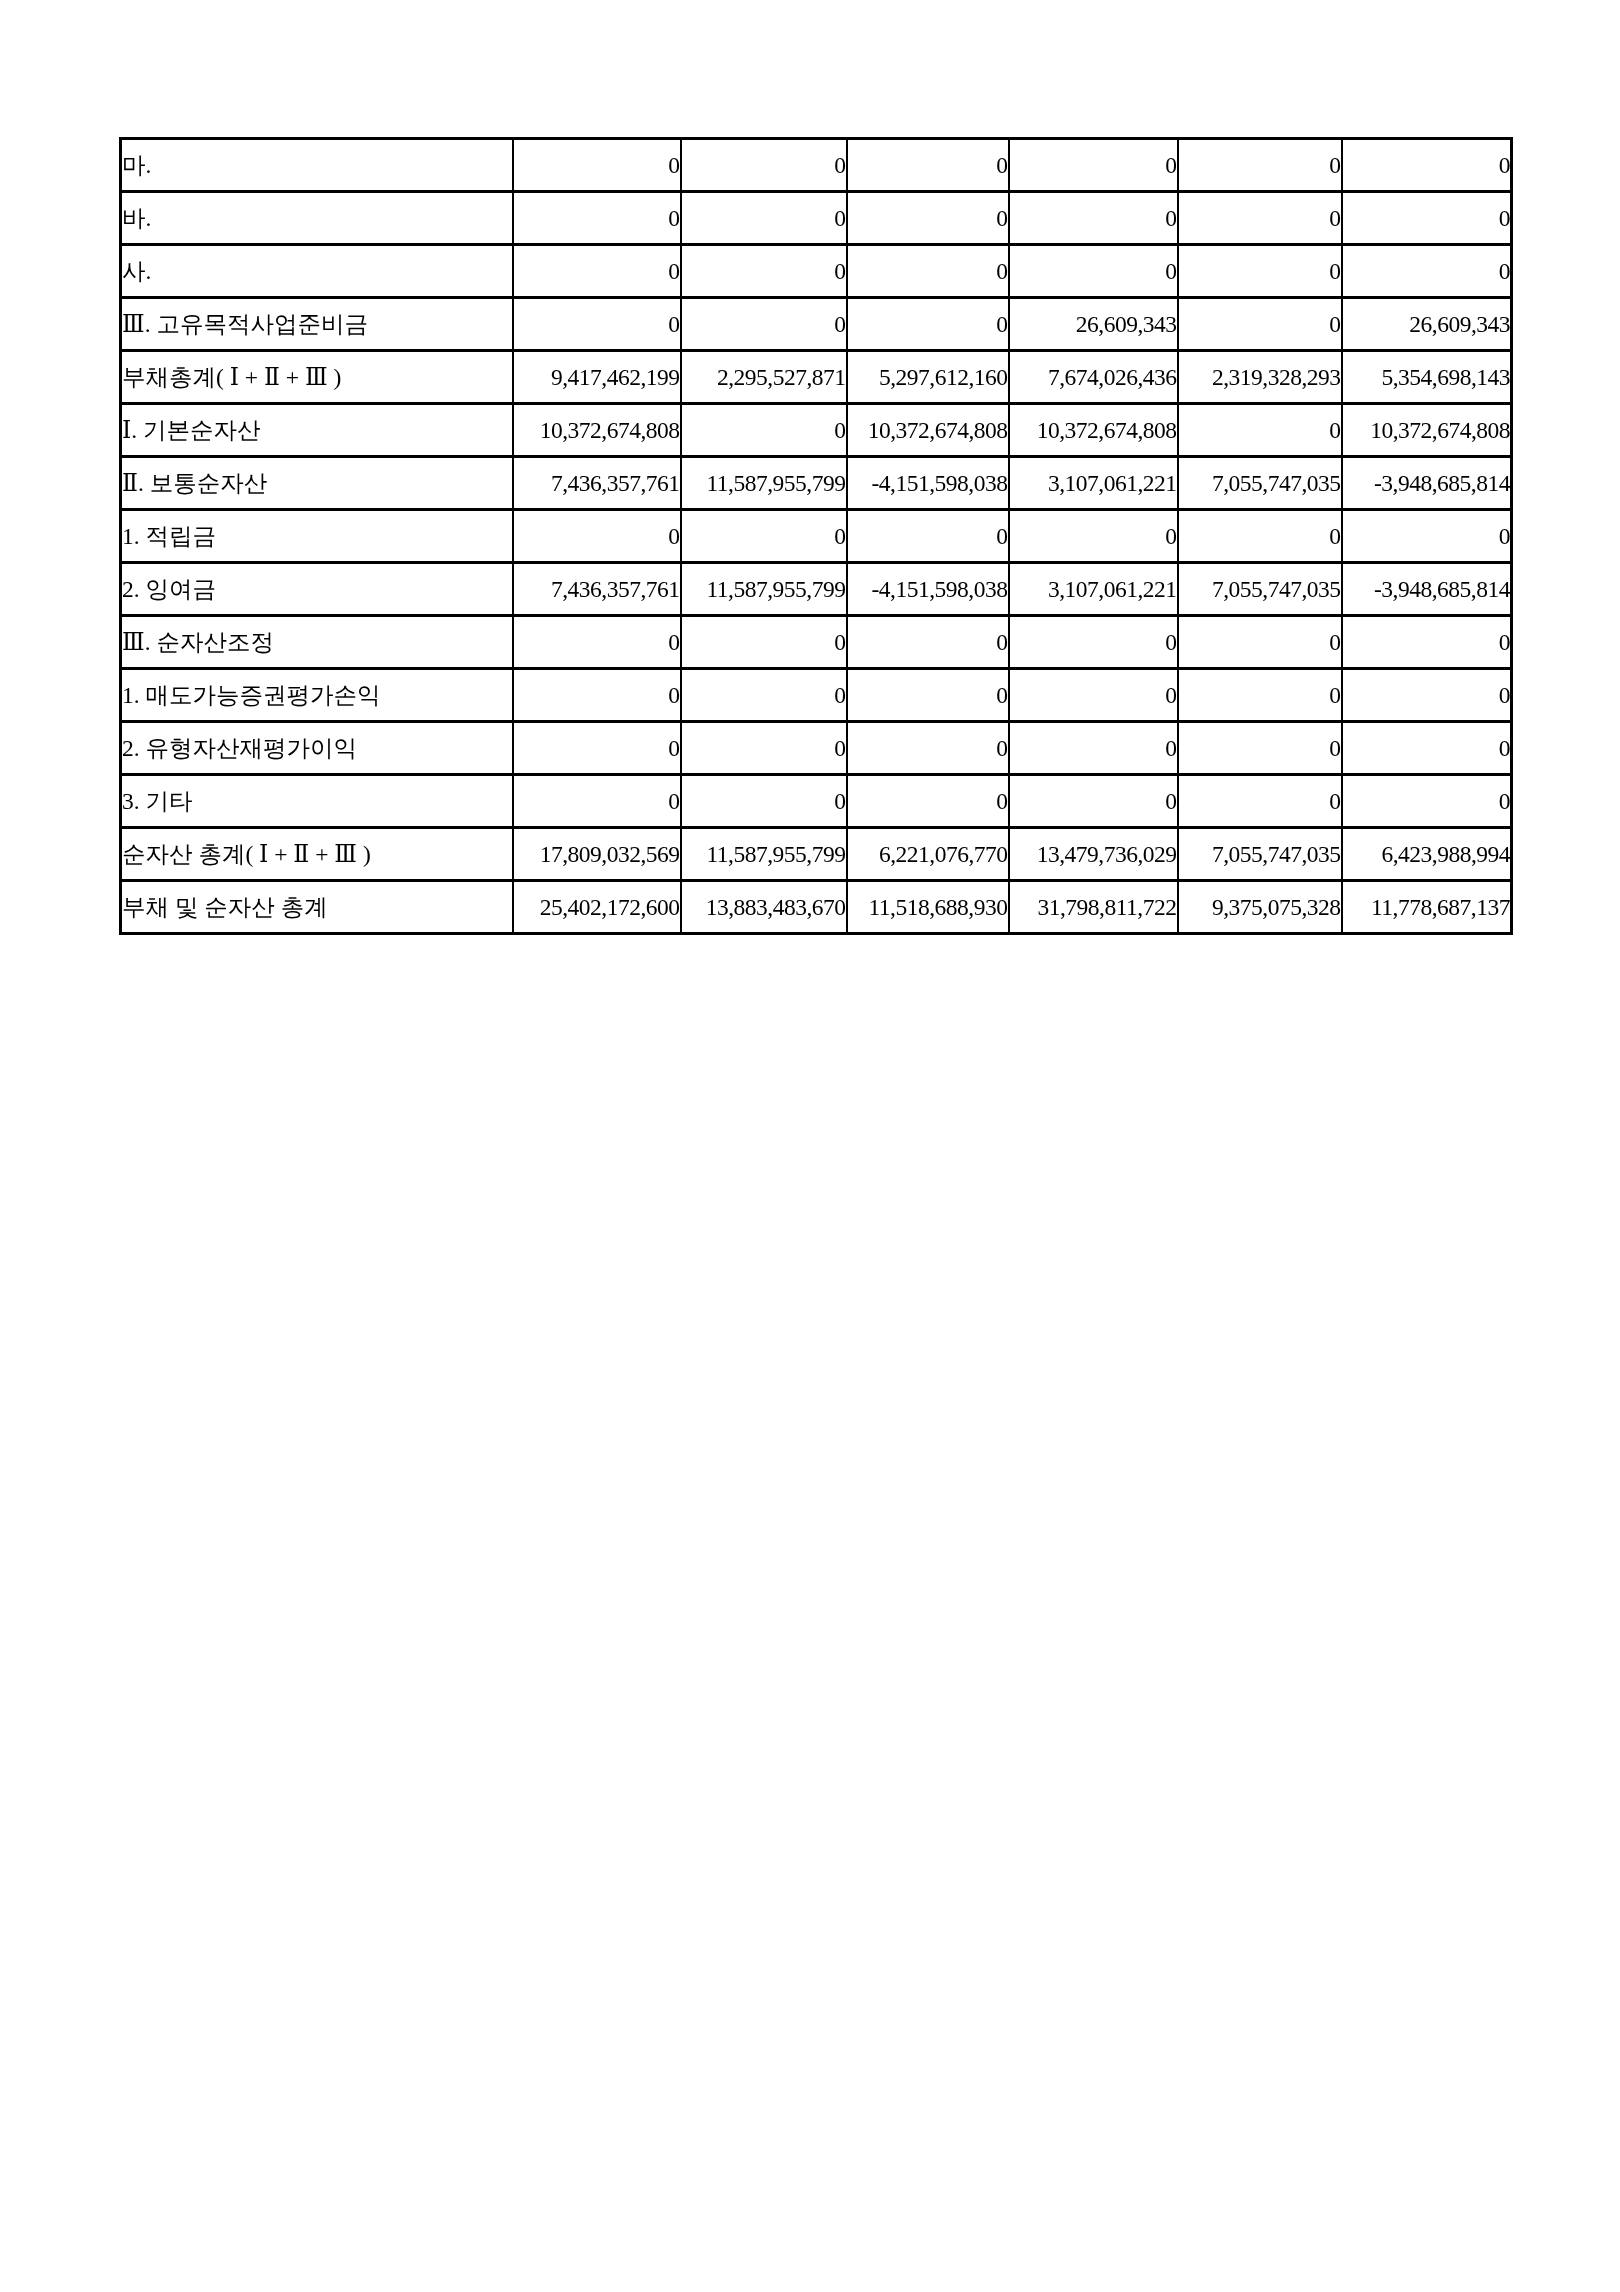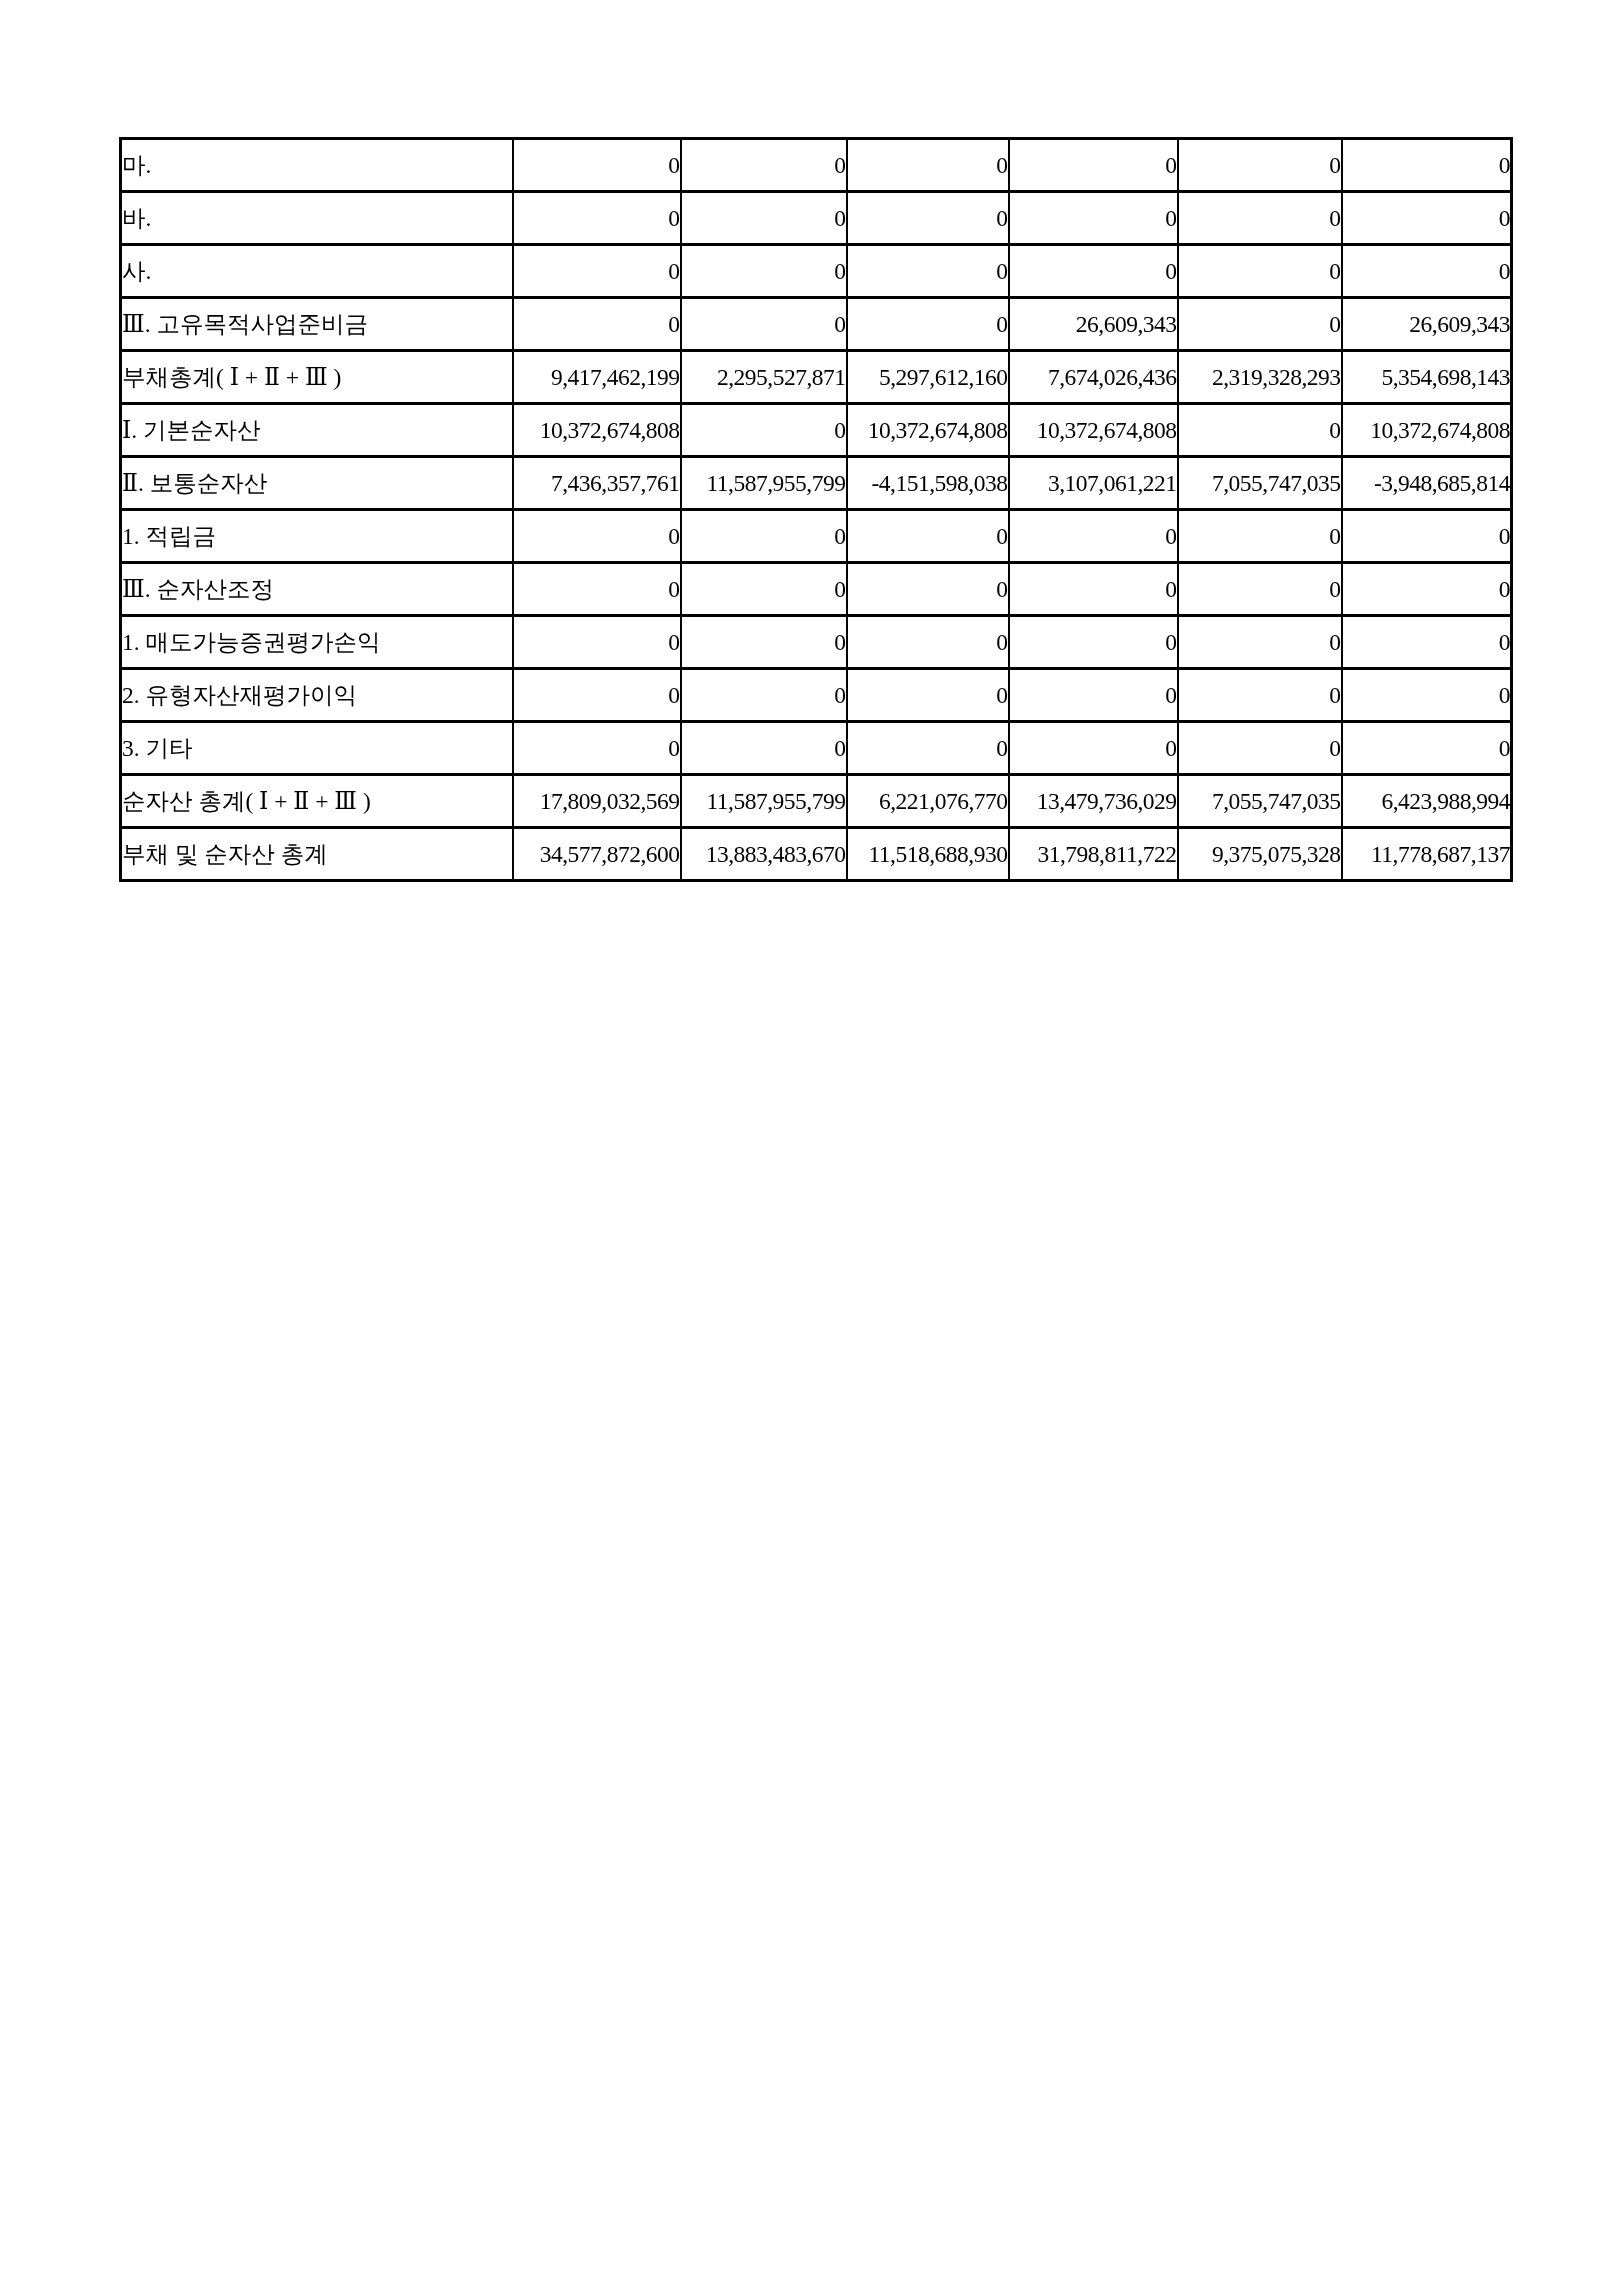--- a/index.html
+++ b/index.html
@@ -136,20 +136,29 @@
         <tr>
           <td class="label-cell">1. 적립금</td>
           <td class="value-cell">0</td>
           <td class="value-cell">0</td>
           <td class="value-cell">0</td>
           <td class="value-cell">0</td>
           <td class="value-cell">0</td>
           <td class="value-cell">0</td>
         </tr>
         <tr>
+          <td class="label-cell">2. 잉여금</td>
+          <td class="value-cell">7,436,357,761</td>
+          <td class="value-cell">11,587,955,799</td>
+          <td class="value-cell">-4,151,598,038</td>
+          <td class="value-cell">3,107,061,221</td>
+          <td class="value-cell">7,055,747,035</td>
+          <td class="value-cell">-3,948,685,814</td>
+        </tr>
+        <tr>
           <td class="label-cell">Ⅲ. 순자산조정</td>
           <td class="value-cell">0</td>
           <td class="value-cell">0</td>
           <td class="value-cell">0</td>
           <td class="value-cell">0</td>
           <td class="value-cell">0</td>
           <td class="value-cell">0</td>
         </tr>
         <tr>
           <td class="label-cell">1. 매도가능증권평가손익</td>
@@ -182,21 +191,21 @@
           <td class="label-cell">순자산 총계( Ⅰ + Ⅱ + Ⅲ )</td>
           <td class="value-cell">17,809,032,569</td>
           <td class="value-cell">11,587,955,799</td>
           <td class="value-cell">6,221,076,770</td>
           <td class="value-cell">13,479,736,029</td>
           <td class="value-cell">7,055,747,035</td>
           <td class="value-cell">6,423,988,994</td>
         </tr>
         <tr>
           <td class="label-cell">부채 및 순자산 총계</td>
-          <td class="value-cell">34,577,872,600</td>
+          <td class="value-cell">25,402,172,600</td>
           <td class="value-cell">13,883,483,670</td>
           <td class="value-cell">11,518,688,930</td>
           <td class="value-cell">31,798,811,722</td>
           <td class="value-cell">9,375,075,328</td>
           <td class="value-cell">11,778,687,137</td>
         </tr>
       </tbody>
   </table>
 </div>
 

